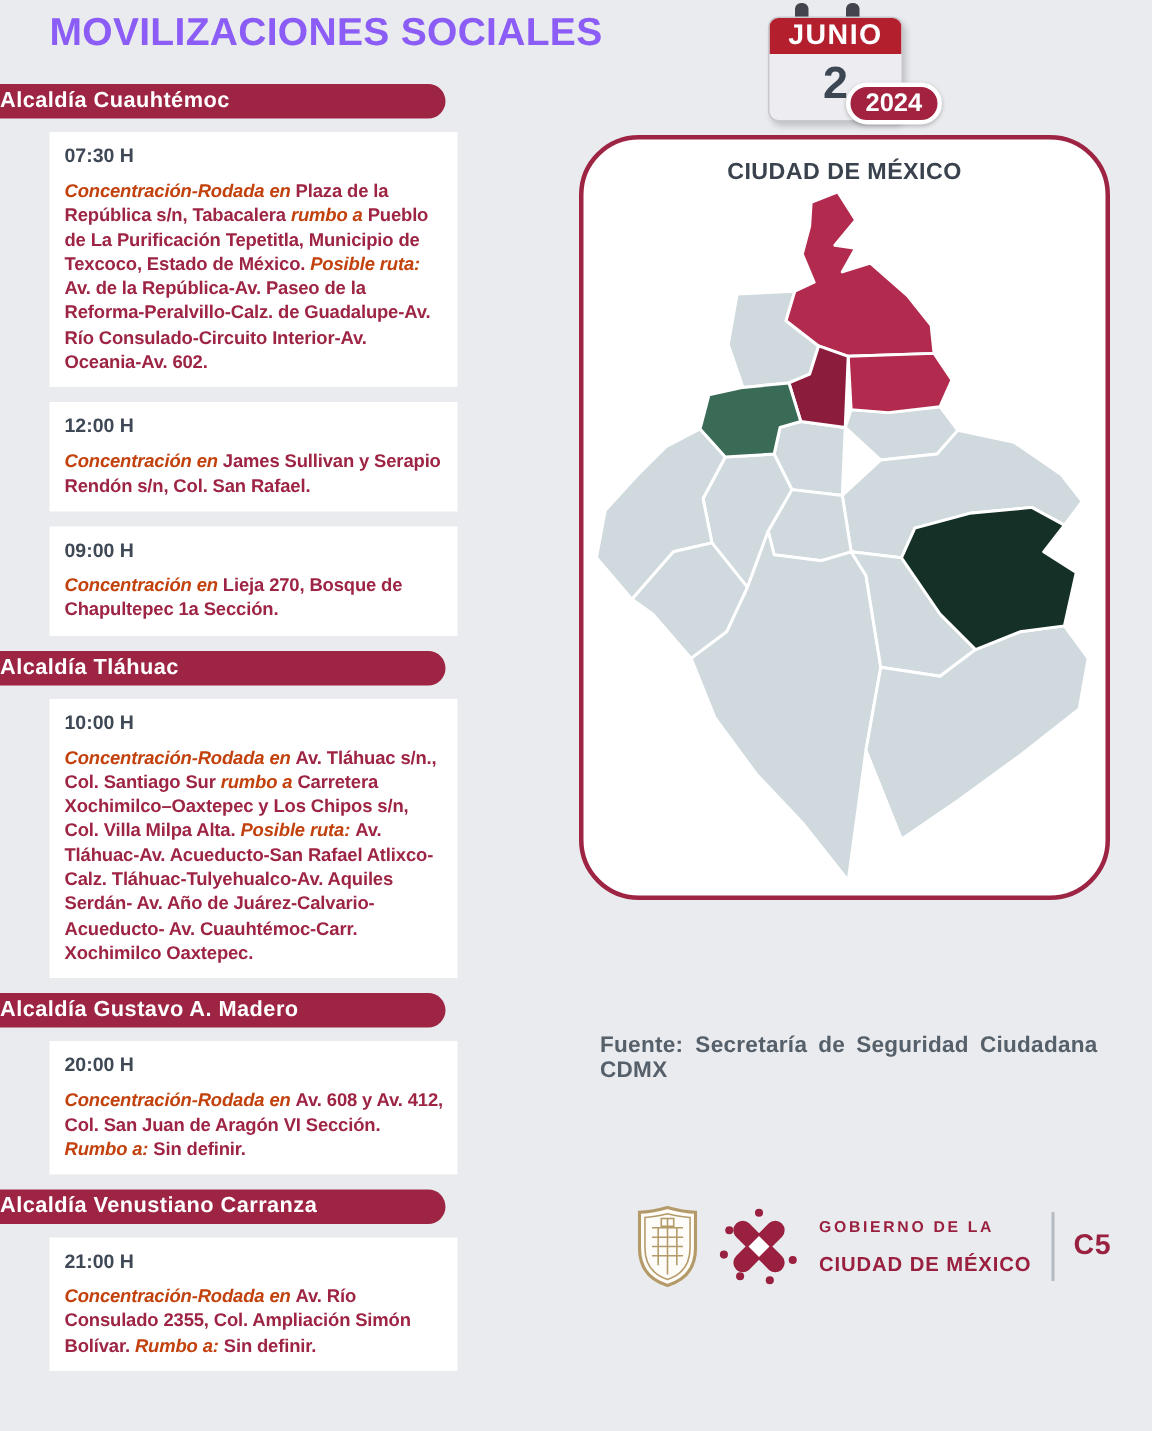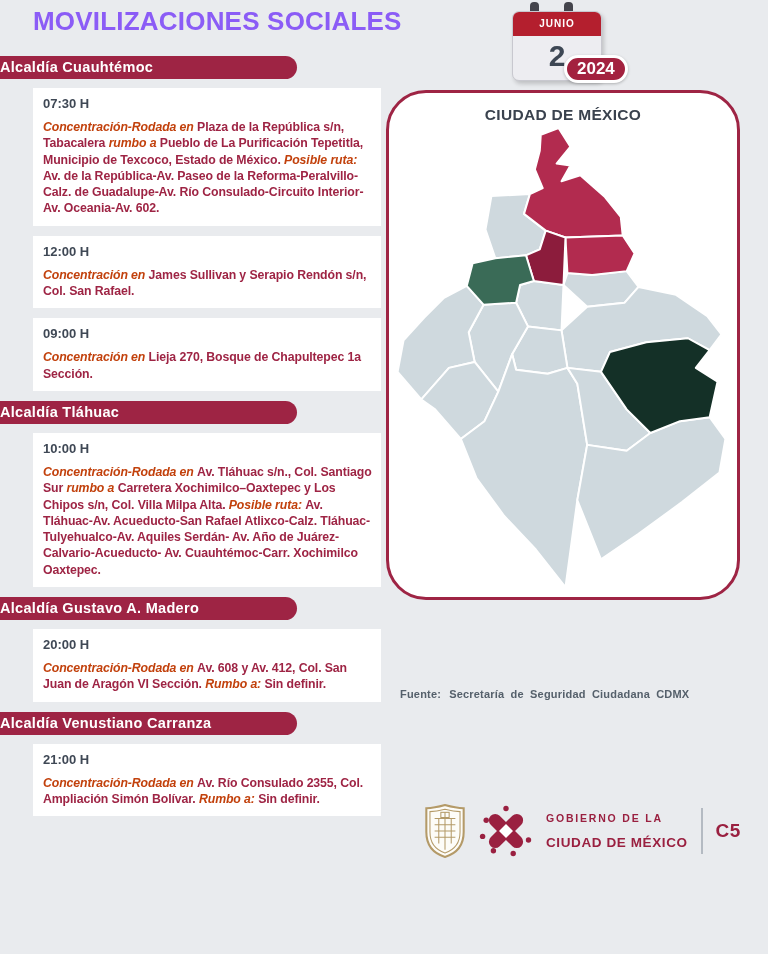--- a/index.html
+++ b/index.html
@@ -7,47 +7,47 @@
   #page{position:relative;width:768px;height:954px;background:#E9EBEE;overflow:hidden;}
 
   .page-title{position:absolute;left:33px;top:6px;font-size:26px;font-weight:800;
     color:#8b5cf6;letter-spacing:0.2px;}
 
   
   .calendar{position:absolute;left:506px;top:2px;width:136px;height:88px;}
   .cal-ring{position:absolute;top:0;width:9px;height:18px;background:#44444c;border-radius:4px;}
   .cal-body{position:absolute;left:6px;top:9px;width:88px;height:68px;background:#ededf1;
     border:1px solid #c8c8cf;border-radius:7px;box-shadow:2px 3px 4px rgba(0,0,0,.18);overflow:hidden;}
-  .cal-header{height:24px;background:#B41F2E;color:#fff;font-weight:700;font-size:10px;
+  .cal-header{height:24px;background:#B41F2E;color:#fff;font-weight:700;font-size:19px;
     text-align:center;letter-spacing:1px;line-height:24px;}
   .cal-day{text-align:center;font-size:30px;font-weight:700;color:#3D4754;line-height:40px;}
   .cal-year{position:absolute;left:58px;top:53px;background:#A3223F;border:3px solid #fff;
     border-radius:16px;padding:1px 10px;color:#fff;font-weight:700;font-size:17px;
     box-shadow:0 1px 3px rgba(0,0,0,.25);}
 
   
   #sections{position:absolute;left:0;top:53px;width:356px;}
   .banner{width:297px;height:23px;background:#9E2444;border-radius:0 12px 12px 0;color:#fff;
     font-size:14.5px;font-weight:700;line-height:23px;box-sizing:border-box;
     margin:3px 0 9px 0;letter-spacing:0.3px;}
-  .card{margin:0 0 10px 33px;width:348px;background:#fff;padding:8px 9px 9px 10px;box-sizing:border-box;}
+  .card{margin:0 0 10px 33px;width:272px;background:#fff;padding:8px 9px 9px 10px;box-sizing:border-box;}
   .event-time{font-size:13px;font-weight:700;color:#3F4855;margin-bottom:8px;}
   .event-text{font-size:12.3px;font-weight:700;line-height:16.3px;letter-spacing:-0.1px;}
   .seg-gray{color:#c2410c;font-style:italic;}
   .seg-red{color:#9E2444;}
 
   
   .map-card{position:absolute;left:386px;top:90px;width:354px;height:510px;background:#fff;
     border:3.5px solid #9E2444;border-radius:40px;box-sizing:border-box;overflow:hidden;}
   .map-title{text-align:center;margin-top:13px;font-size:15.5px;font-weight:800;color:#3A424E;
     letter-spacing:0.3px;}
   .map-svg{position:absolute;left:0;top:32px;width:347px;height:466px;}
 
   
-  .source{position:absolute;left:400px;top:688px;font-size:11px;font-weight:700;color:#55606B;
+  .source{position:absolute;left:400px;top:688px;font-size:15px;font-weight:700;color:#55606B;
     word-spacing:3px;letter-spacing:0.2px;}
   .source .src-label{margin-right:8px;}
 
   
   .footer{position:absolute;left:424px;top:798px;height:66px;display:flex;align-items:center;gap:13px;}
   .gov-text{color:#9A2040;line-height:1;}
   .gov-line1{font-size:10.5px;font-weight:700;letter-spacing:1.8px;margin-bottom:12px;}
   .gov-line2{font-size:13.5px;font-weight:800;letter-spacing:0.6px;}
   .footer-divider{width:2px;height:46px;background:#98a0ab;opacity:.65;}
   .c5{font-size:19px;font-weight:800;color:#9A2040;letter-spacing:0.5px;}

